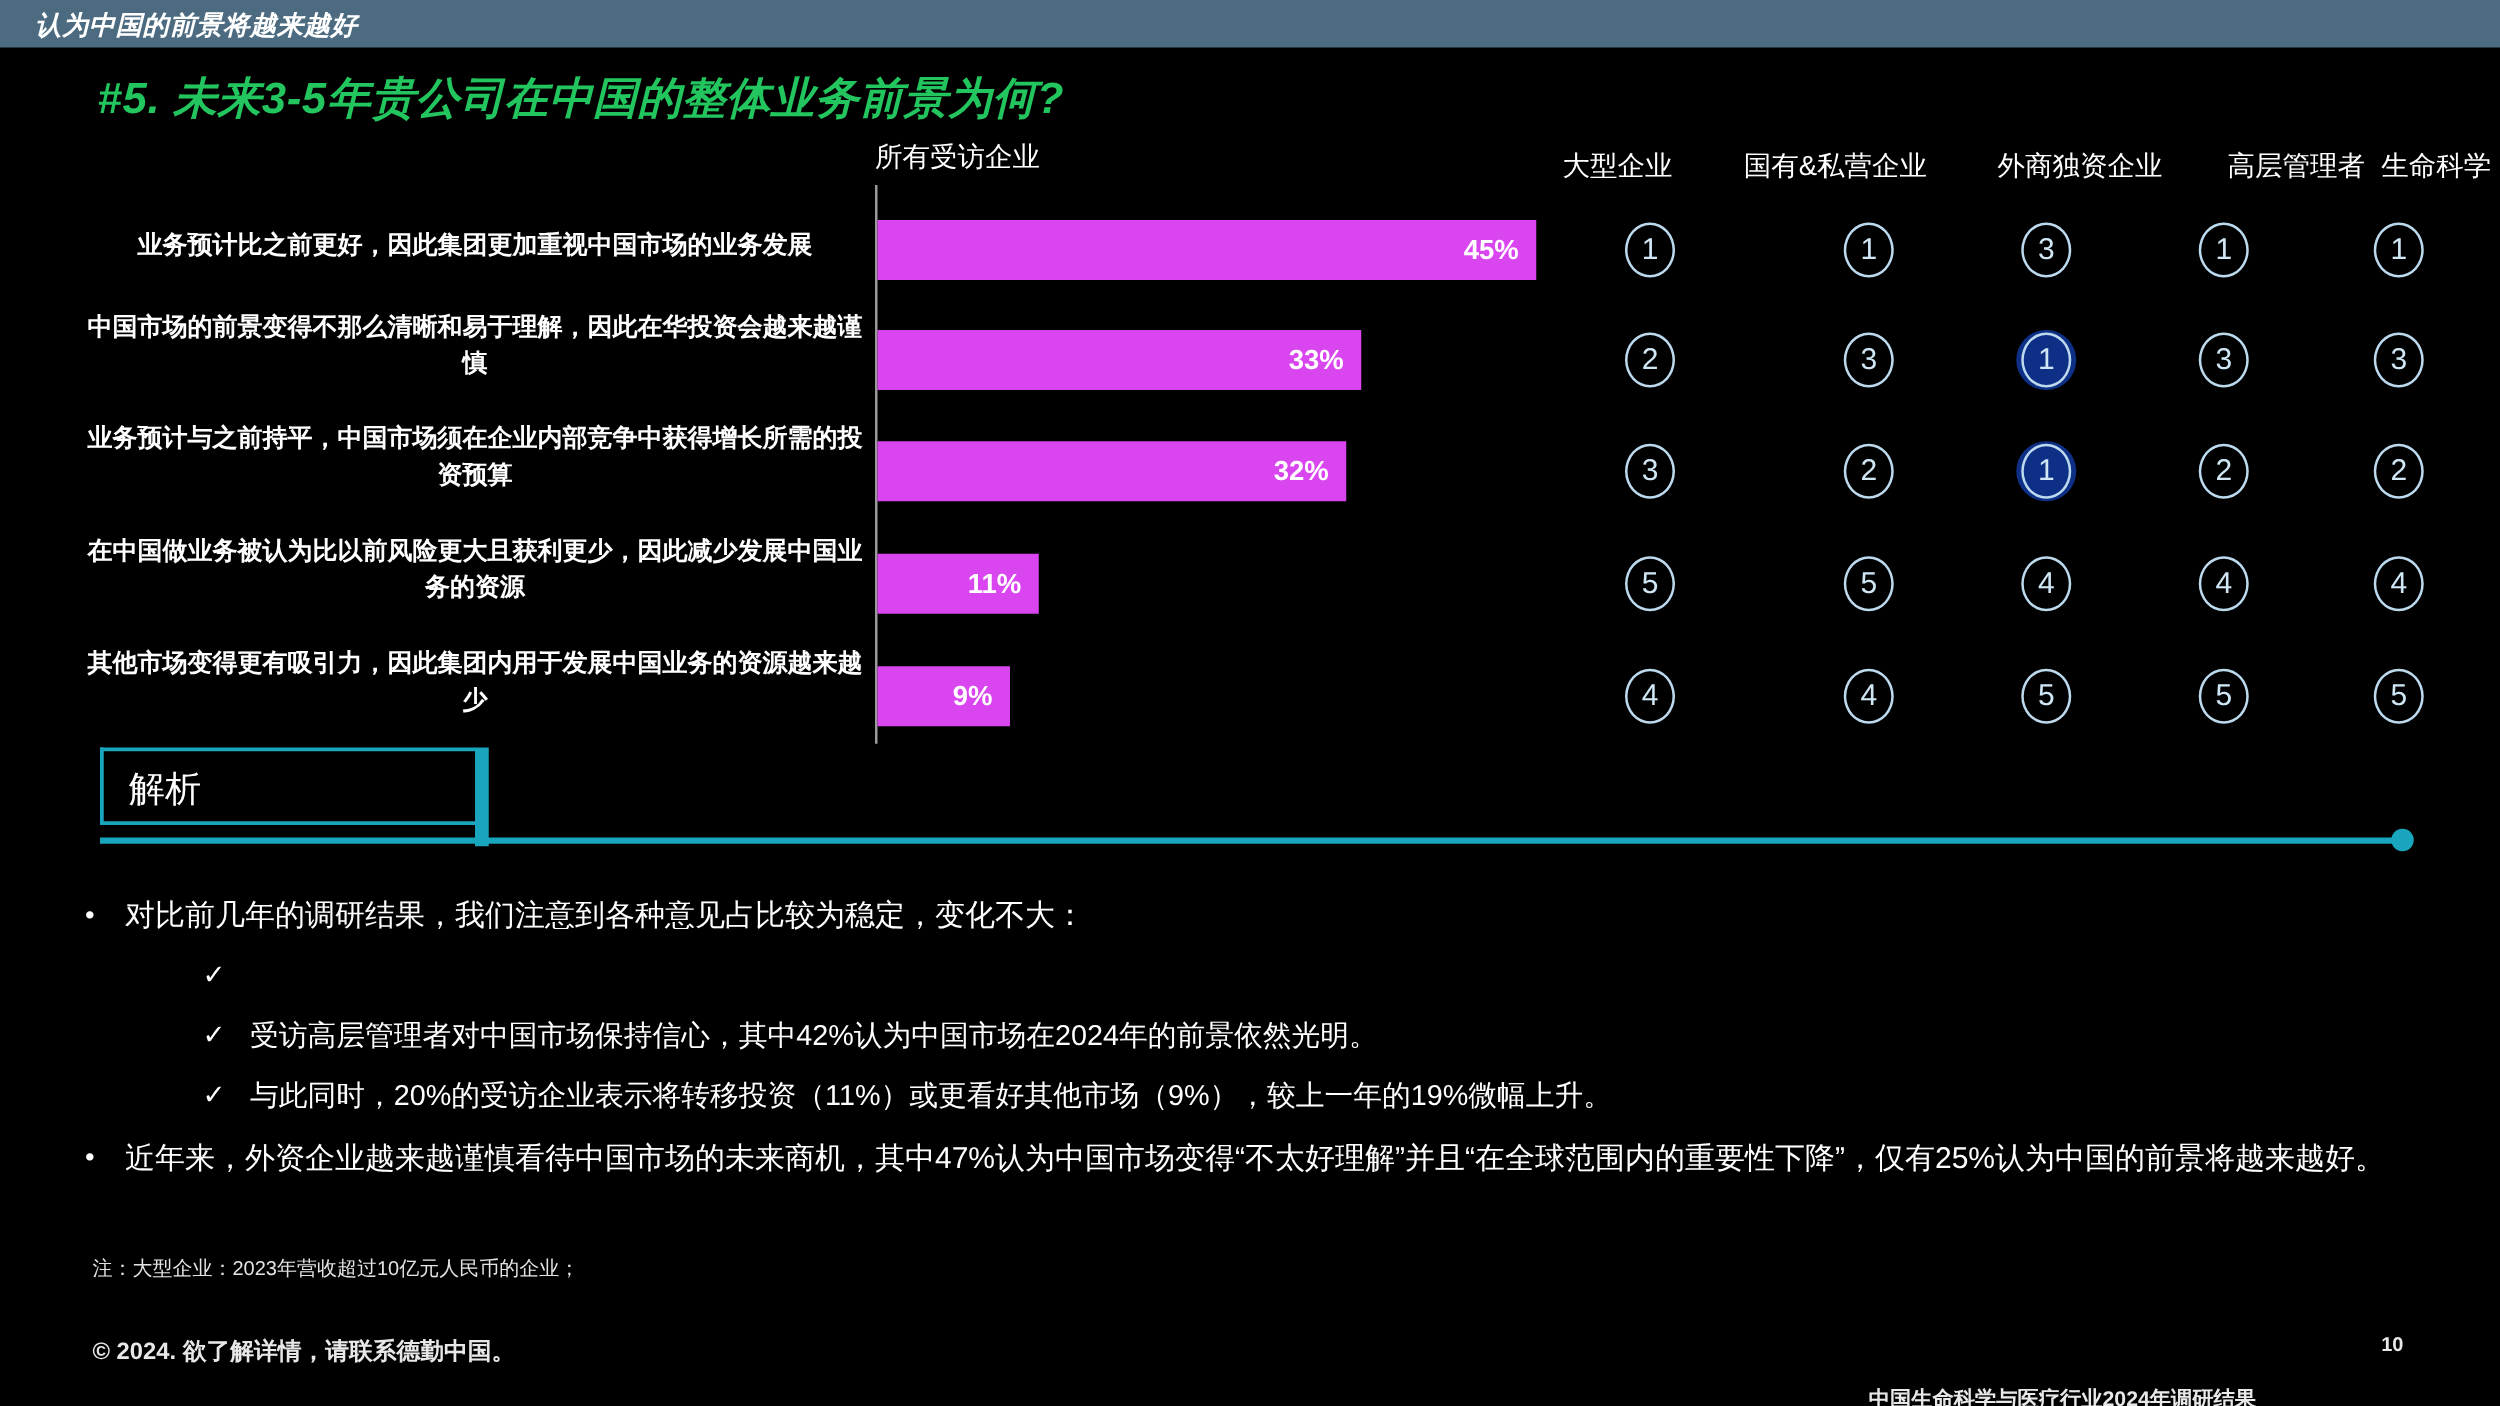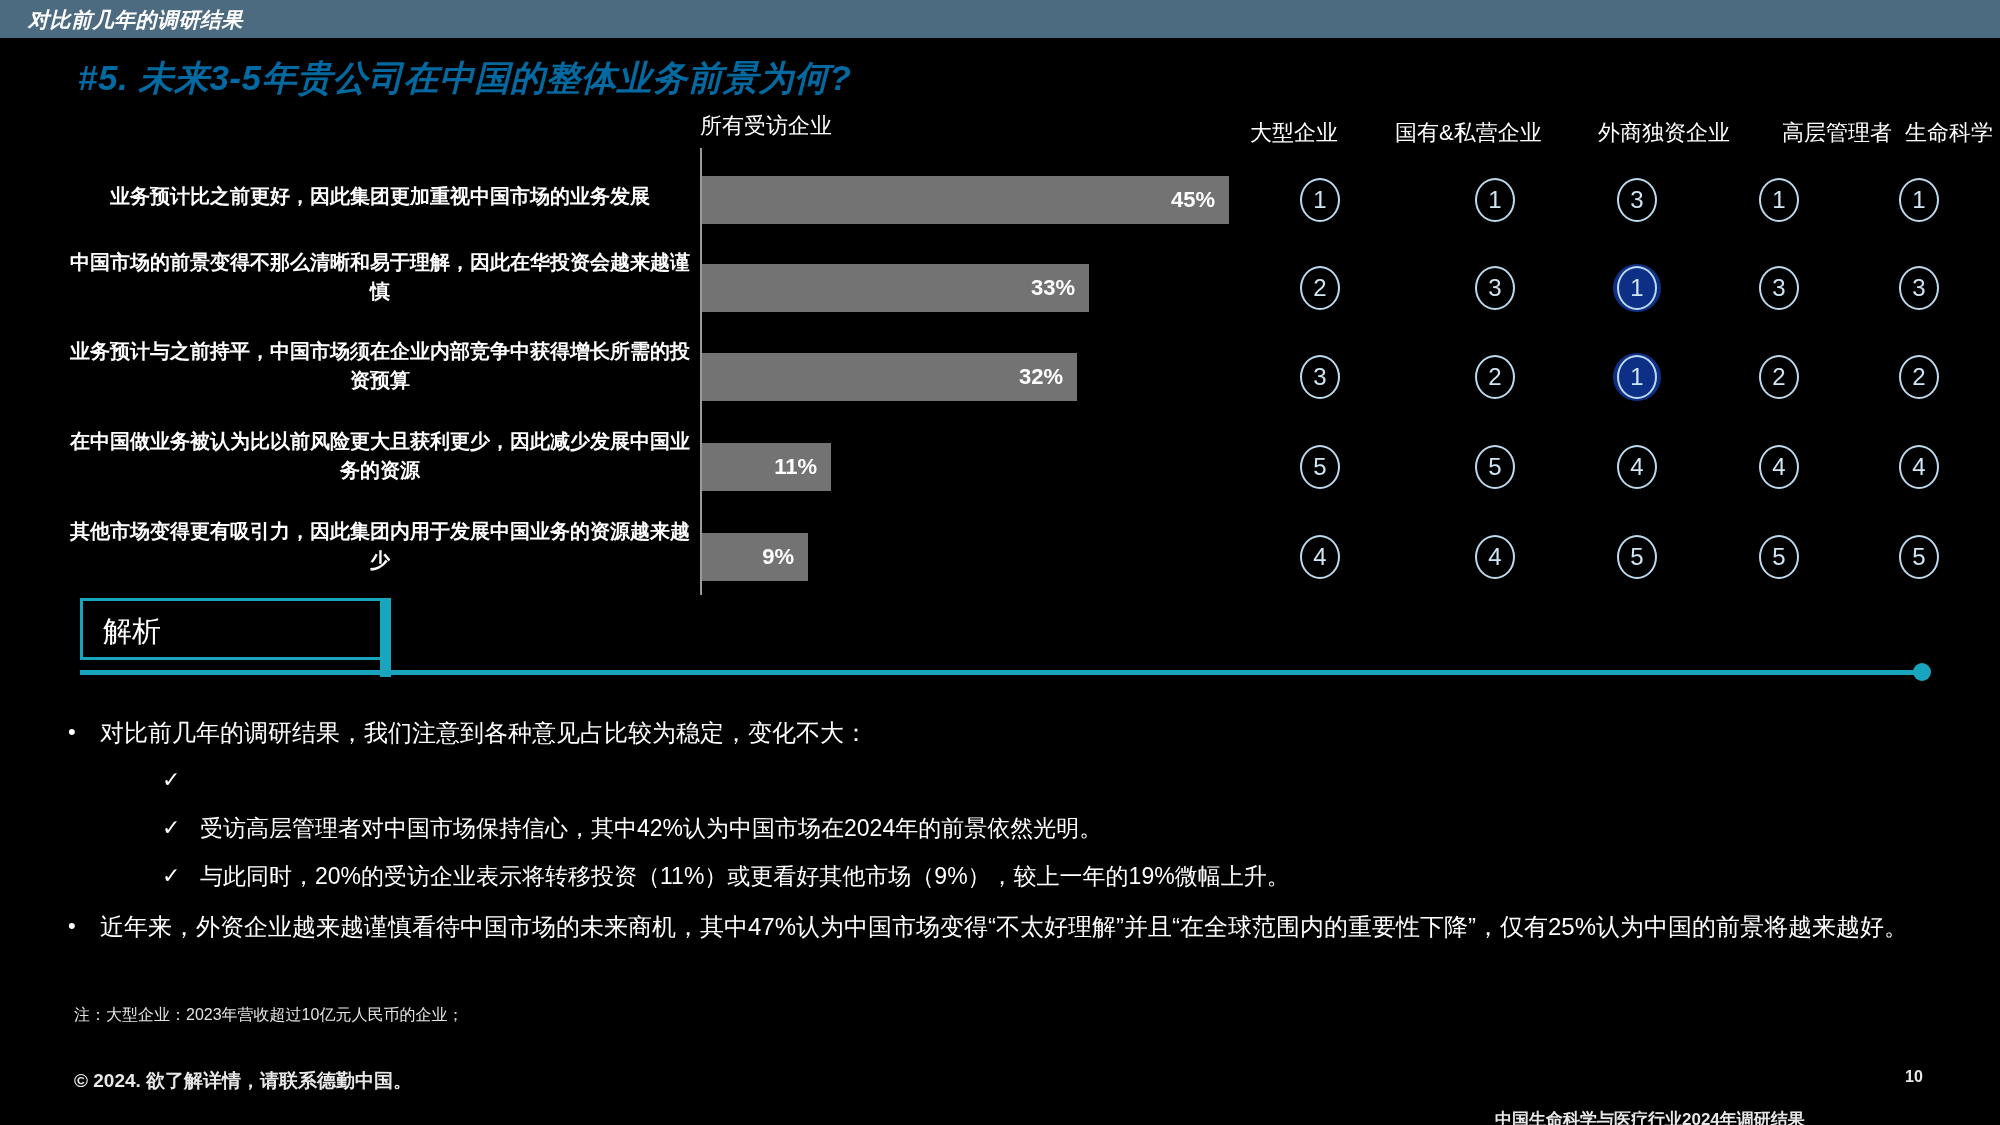--- a/index.html
+++ b/index.html
@@ -34,21 +34,21 @@
     letter-spacing: .5px;
   }
 
   
   #slide-title {
     position: absolute;
     left: 78px; top: 55px;
     font-size: 35px;
     font-weight: bold;
     font-style: italic;
-    color: #0369a1;
+    color: #22c55e;
     letter-spacing: .5px;
     white-space: nowrap;
   }
 
   
   #chart-head {
     position: absolute;
     left: 700px; top: 111px;
     width: 540px;
     text-align: left;
@@ -84,21 +84,21 @@
     text-align: center;
     font-size: 20px;
     font-weight: bold;
     color: #ffffff;
     line-height: 1.45;
   }
   .bar {
     position: absolute;
     left: 702px;
     height: 48px;
-    background: #737373;
+    background: #d946ef;
     display: flex;
     align-items: center;
     justify-content: flex-end;
   }
   .bar-value {
     font-size: 22px;
     font-weight: bold;
     color: #ffffff;
     padding-right: 14px;
   }
@@ -214,21 +214,21 @@
     font-weight: bold;
     color: #e8e8e8;
   }
 </style>
 </head>
 <body>
 
 <div id="slide">
 
   <div id="banner">
-    <div id="banner-title">对比前几年的调研结果</div>
+    <div id="banner-title">认为中国的前景将越来越好</div>
   </div>
 
   <div id="slide-title">#5. 未来3-5年贵公司在中国的整体业务前景为何?</div>
 
   <div id="chart-head">所有受访企业</div>
 
   <div class="col-head" style="left:1250px;width:140px;">大型企业</div>
   <div class="col-head" style="left:1395px;width:200px;">国有&amp;私营企业</div>
   <div class="col-head" style="left:1598px;width:180px;">外商独资企业</div>
   <div class="col-head" style="left:1782px;width:160px;">高层管理者</div>

